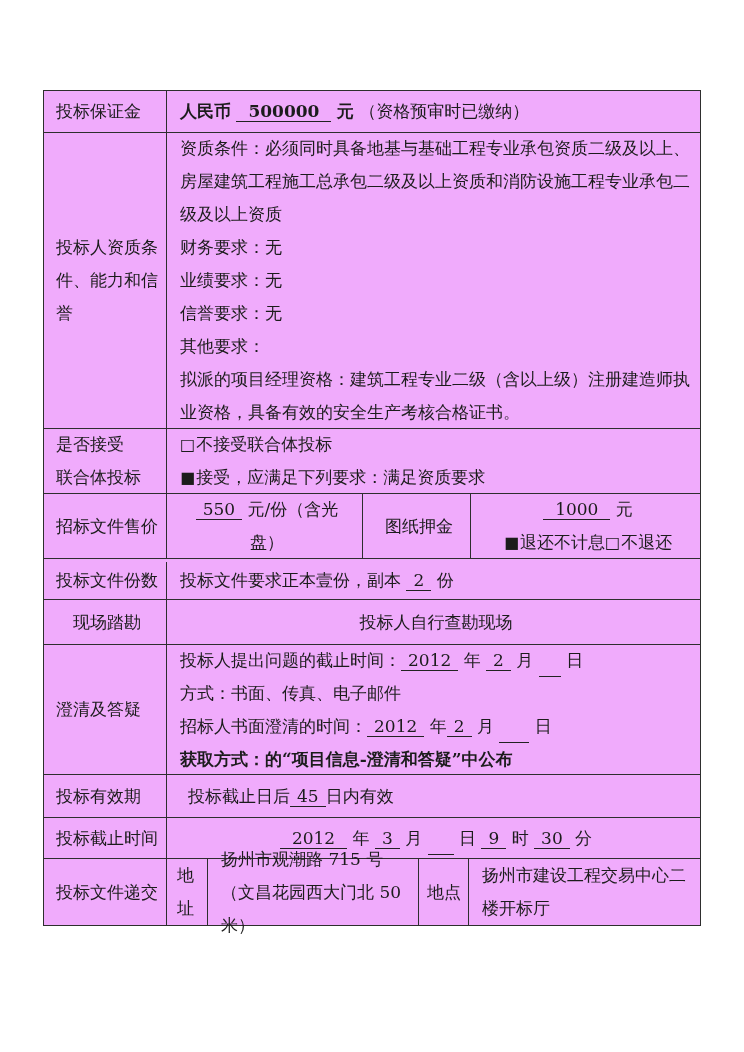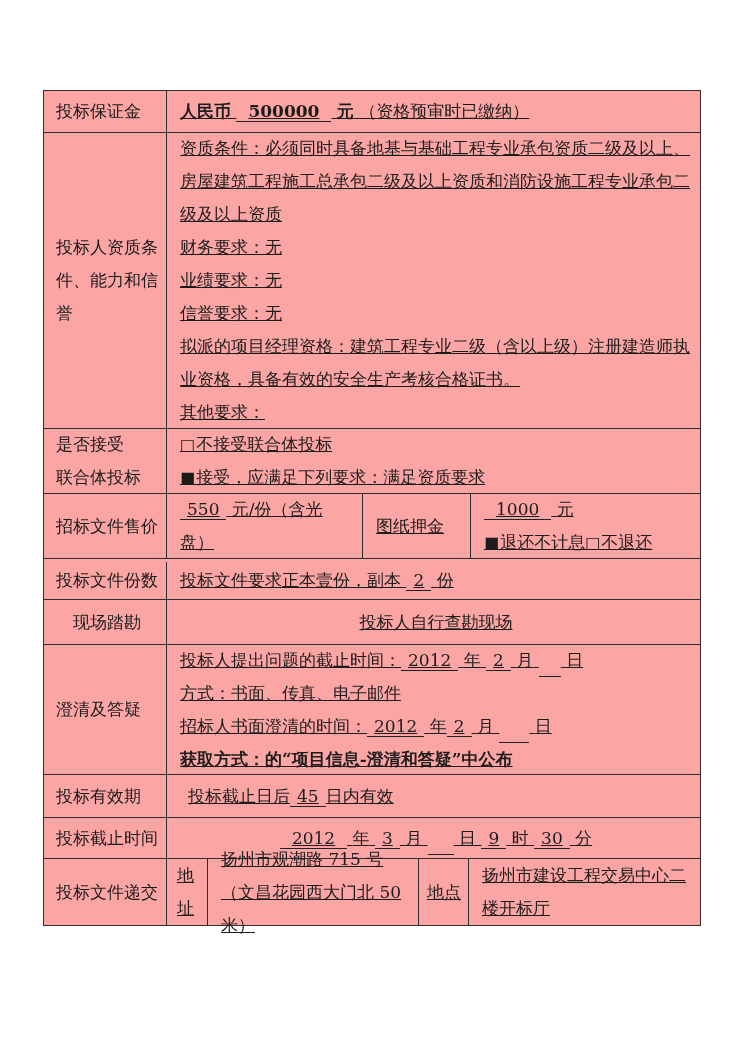--- a/index.html
+++ b/index.html
@@ -11,37 +11,36 @@
     color: #1c1c1c;
     font-size: 17px;
   }
   .doc-table {
     position: absolute;
     left: 43px; top: 90px;
     width: 658px;
     border: 1.5px solid #2e2e2e;
     display: flex;
     flex-direction: column;
-    background: #fca5a5;
+    background: #f0abfc;
   }
   .row { display: flex; border-bottom: 1px solid #2e2e2e; }
   .row:last-child { border-bottom: none; }
   .cell { display: flex; flex-direction: column; justify-content: center; }
   .label-cell {
     flex: 0 0 123px;
     border-right: 1px solid #2e2e2e;
     padding: 2px 8px 2px 12px;
     line-height: 33px;
   }
   .content-cell {
     flex: 1 1 auto;
     padding: 2px 8px 2px 13px;
     line-height: 33px;
     min-width: 0;
-    text-decoration: underline;
   }
   .sub-cell { border-right: 1px solid #2e2e2e; }
   .sub-cell:last-child, .content-cell:last-child { border-right: none; }
   .pre-line { white-space: pre-line; }
   .b { font-weight: 700; }
   .u {
     border-bottom: 1px solid #222;
     padding: 0 7px;
   }
   .u-wide { padding: 0 12px; }
@@ -51,21 +50,21 @@
     height: 1.1em;
     vertical-align: bottom;
   }
   .w22 { width: 22px; }
   .w30 { width: 30px; }
   .w26 { width: 26px; }
   .checkbox { font-size: 16px; letter-spacing: 1px; }
   .r1 { height: 42px; }
   .r2 { height: 296px; }
   .r3 { height: 65px; }
-  .r4 { height: 65px; }
+  .r4 { height: 65px; text-align: center; }
   .r5 { height: 41px; align-items: flex-end; }
   .r6 { height: 45px; text-align: center; }
   .r7 { height: 130px; }
   .r8 { height: 43px; gap: 8px; }
   .r9 { height: 41px; text-align: center; }
   .r10 { height: 66px; }
   .c-price  { flex: 0 0 196px; }
   .c-deplbl { flex: 0 0 108px; }
   .c-dep    { flex: 1 1 auto; }
   .c-addrlbl { flex: 0 0 41px; padding: 2px 6px 2px 10px; }
@@ -90,22 +89,22 @@
     </div>
   </div>
 
   <div class="row r2">
     <div class="cell label-cell">投标人资质条件、能力和信誉</div>
     <div class="cell content-cell">
       <div>资质条件：必须同时具备地基与基础工程专业承包资质二级及以上、房屋建筑工程施工总承包二级及以上资质和消防设施工程专业承包二级及以上资质</div>
       <div>财务要求：无</div>
       <div>业绩要求：无</div>
       <div>信誉要求：无</div>
+      <div>其他要求：</div>
       <div>拟派的项目经理资格：建筑工程专业二级（含以上级）注册建造师执业资格，具备有效的安全生产考核合格证书。</div>
-      <div>其他要求：</div>
     </div>
   </div>
 
   <div class="row r3">
     <div class="cell label-cell pre-line">是否接受
 联合体投标</div>
     <div class="cell content-cell">
       <div>
         <span class="checkbox">□</span><span>不接受联合体投标</span>
       </div>

